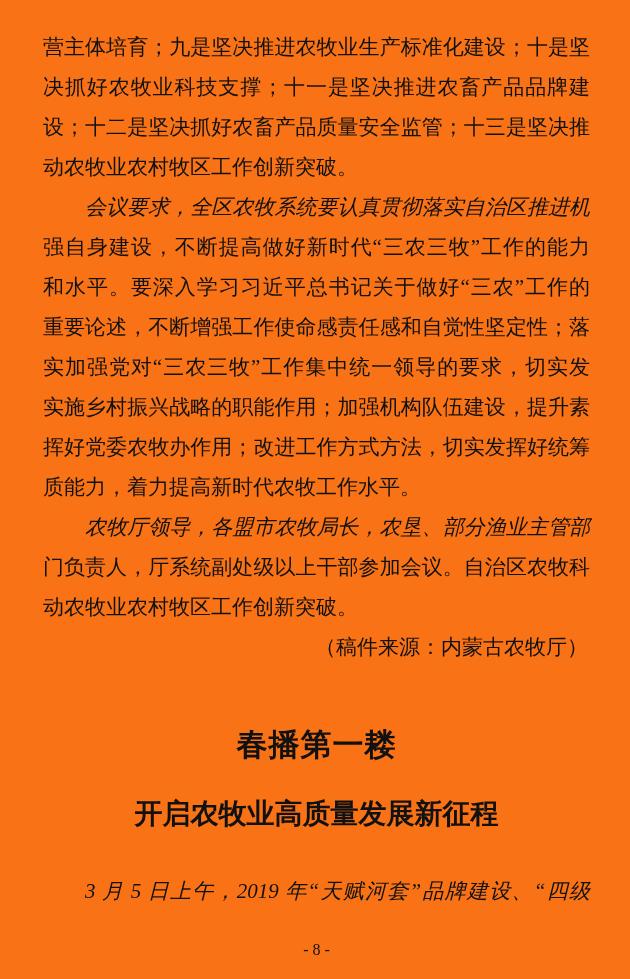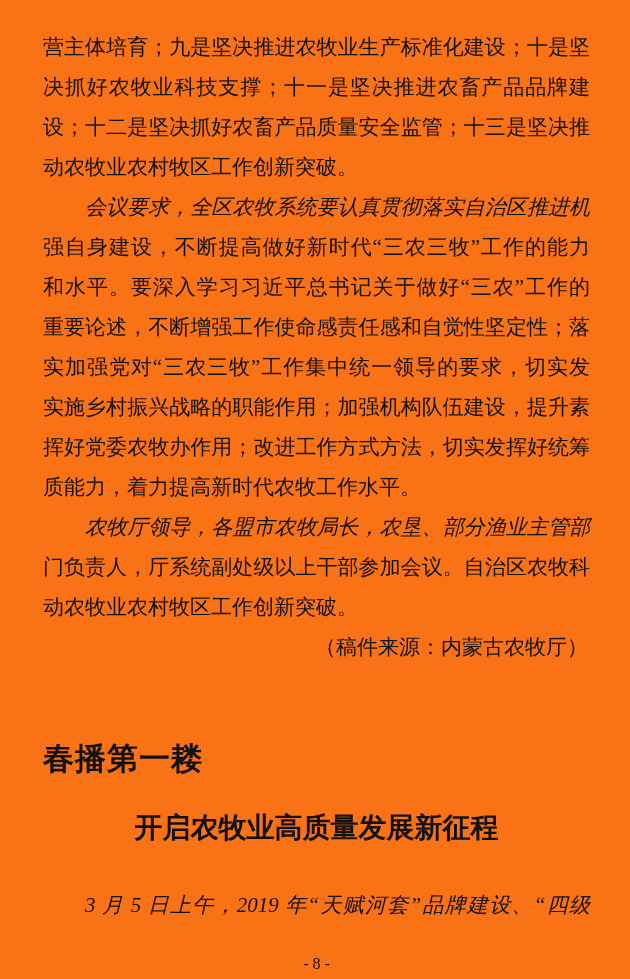--- a/index.html
+++ b/index.html
@@ -38,22 +38,23 @@
   }
   .source {
     font-size: 21px;
     line-height: 40px;
     text-align: right;
     padding-right: 2px;
   }
   .h1 {
     font-size: 31px;
     font-weight: bold;
+    text-align: center;
     line-height: 44px;
-    margin-top: 70px;
+    margin-top: 56px;
     letter-spacing: 1px;
   }
   .h2 {
     font-size: 28px;
     font-weight: bold;
     text-align: center;
     line-height: 40px;
     margin-top: 27px;
   }
   .date-para {

